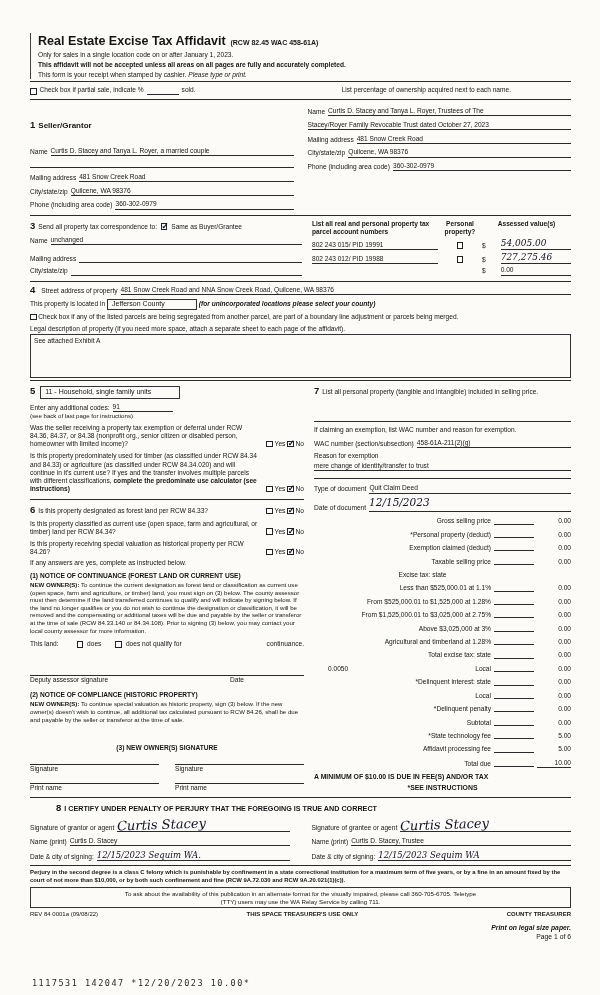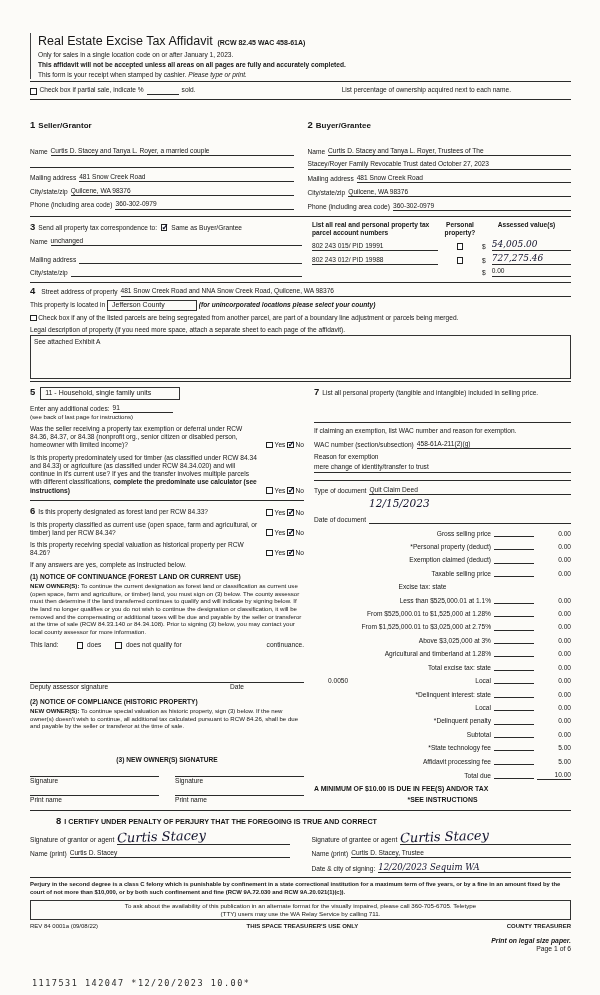--- a/index.html
+++ b/index.html
@@ -16,21 +16,21 @@
   .sec-num { font-size:9.5px; font-weight:bold; margin-right:3px; }
   
   .header { display:flex; }
   .header-left { width:140px; padding-top:2px; }
   .dept-row { display:flex; align-items:center; gap:2px; }
   .dept-small { font-size:6px; }
   .dept-big { font-size:15px; font-weight:bold; line-height:1; }
   .dept-state { font-size:6px; border-top:1px solid #333; display:inline-block; padding-top:1px; }
   .form-num { font-size:10px; font-weight:bold; margin-top:7px; }
   .header-right { flex:1; border-left:1px solid #444; padding-left:7px; padding-top:1px; }
-  .title { font-size:12.5px; font-weight:normal; }
+  .title { font-size:12.5px; font-weight:bold; }
   .title-rcw { font-size:7px; font-weight:bold; margin-left:3px; }
   .note { font-size:6.6px; margin-top:1.5px; }
   
   .partial { display:flex; align-items:flex-end; gap:3px; padding:2.5px 0 2px; }
   .pct-line { width:32px; border-bottom:1px solid #2a2a2a; height:7px; }
   .right-note { margin-left:auto; padding-right:60px; }
   
   .two-col { display:flex; gap:14px; padding:1px 0 3px; }
   .col { flex:1; min-width:0; }
   .sec-head { font-size:8px; font-weight:bold; margin:16px 0; }
@@ -41,21 +41,21 @@
   .sec3 { display:flex; gap:10px; padding:2px 0 3px; }
   .sec3-left { width:272px; display:flex; flex-direction:column; }
   .sec3-right { flex:1; }
   .pt-head { display:flex; font-weight:bold; }
   .pt-c1 { width:126px; }
   .pt-c2 { width:44px; text-align:center; }
   .pt-c3 { flex:1; text-align:center; }
   .pt-row { display:flex; align-items:flex-end; margin-top:3px; }
   .pt-parcel { width:126px; }
   .pt-cbcell { width:44px; text-align:center; }
-  .pt-valcell { flex:1; display:flex; align-items:flex-end; gap:6px; }
+  .pt-valcell { flex:1; display:flex; align-items:flex-end; gap:15px; }
   .vfill { flex:1; font-size:9px; line-height:1; padding-bottom:1px; }
   .spacer { flex:1; }
   
   .sec4 .row { margin-top:3.5px; }
   .county-box { display:inline-block; border:1px solid #333; padding:0 16px 0 4px; font-size:7px; min-width:90px; }
   .legal-box { border:1px solid #333; height:44px; padding:2px 3px; margin-top:1px; }
   
   .cols { display:flex; gap:10px; padding:2px 0 3px; align-items:stretch; }
   .col-l { width:274px; display:flex; flex-direction:column; }
   .col-r { flex:1; display:flex; flex-direction:column; }
@@ -143,21 +143,20 @@
       <div class="fl">
           <span class="lab">City/state/zip</span>
           <span class="fill typed">Quilcene, WA 98376</span>
         </div>
       <div class="fl">
           <span class="lab">Phone (including area code)</span>
           <span class="fill typed">360-302-0979</span>
         </div>
     </div>
     <div class="col">
-      <div class="sec-head"><span class="sec-num">2</span><span>Buyer/Grantee</span></div>
       <div class="fl">
           <span class="lab">Name</span>
           <span class="fill typed">Curtis D. Stacey and Tanya L. Royer, Trustees of The</span>
         </div>
       <div class="fl">
           <span class="fill typed" style="flex:1">Stacey/Royer Family Revocable Trust dated October 27, 2023</span>
         </div>
       <div class="fl">
           <span class="lab">Mailing address</span>
           <span class="fill typed">481 Snow Creek Road</span>
@@ -357,21 +356,21 @@
       <div class="fl" style="margin-top:2px;">
           <span class="fill typed" style="flex:1">mere change of identity/transfer to trust</span>
         </div>
       <div class="hr" style="margin-top:7px;"></div>
       <div class="fl" style="margin-top:3px;">
           <span class="lab">Type of document</span>
           <span class="fill typed">Quit Claim Deed</span>
         </div>
       <div class="fl" style="margin-top:3px;">
           <span class="lab">Date of document</span>
-          <span class="fill hand hand-lg" style="flex:1;padding-bottom:15px;">12/15/2023</span>
+          <span class="fill hand hand-lg" style="flex:1;padding-bottom:4px;">12/15/2023</span>
         </div>
 
       <div class="taxrow">
           <span class="tlabel">Gross selling price</span>
           <span class="leader"></span>
           <span class="tval">0.00</span>
         </div>
       <div class="taxrow">
           <span class="tlabel">*Personal property (deduct)</span>
           <span class="leader"></span>
@@ -475,33 +474,37 @@
     <div class="s8-cols">
       <div class="s8-col">
         <div class="fl" style="margin-top:6px;">
             <span class="lab">Signature of grantor or agent</span>
             <span class="fill" style="flex:1;"><span class="script">Curtis Stacey</span></span>
           </div>
         <div class="fl">
             <span class="lab">Name (print)</span>
             <span class="fill typed">Curtis D. Stacey</span>
           </div>
+        <div class="fl">
+            <span class="lab">Date &amp; city of signing:</span>
+            <span class="fill hand hand-sm" style="flex:1;padding-bottom:1px;">12/15/2023   Sequim WA.</span>
+          </div>
       </div>
       <div class="s8-col">
         <div class="fl" style="margin-top:6px;">
             <span class="lab">Signature of grantee or agent</span>
             <span class="fill" style="flex:1;"><span class="script">Curtis Stacey</span></span>
           </div>
         <div class="fl">
             <span class="lab">Name (print)</span>
             <span class="fill typed">Curtis D. Stacey, Trustee</span>
           </div>
         <div class="fl">
             <span class="lab">Date &amp; city of signing:</span>
-            <span class="fill hand hand-sm" style="flex:1;padding-bottom:1px;">12/20/2023  Sequim  WA</span>
+            <span class="fill hand hand-sm" style="flex:1;padding-bottom:1px;">12/15/2023  Sequim  WA</span>
           </div>
       </div>
     </div>
   </div>
 
   <div class="hr"></div>
 
   <div class="perjury">Perjury in the second degree is a class C felony which is punishable by confinement in a state correctional institution for a maximum term of five years, or by a fine in an amount fixed by the court of not more than $10,000, or by both such confinement and fine (RCW 9A.72.030 and RCW 9A.20.021(1)(c)).</div>
 
   <div class="altbox">

